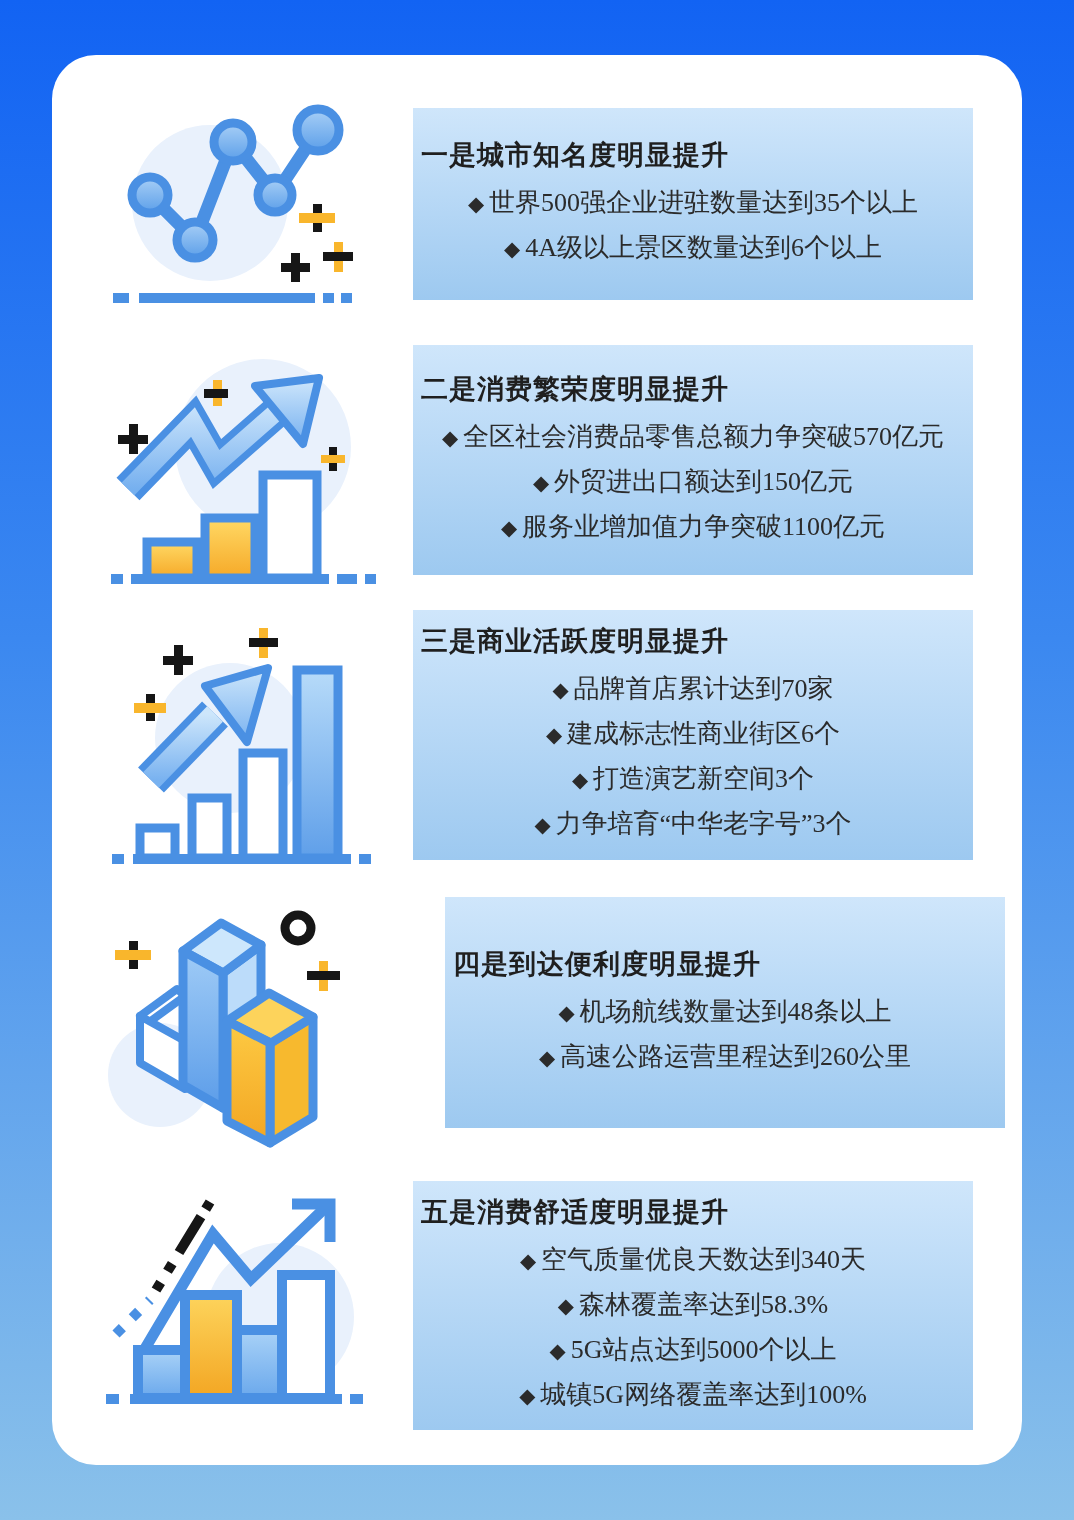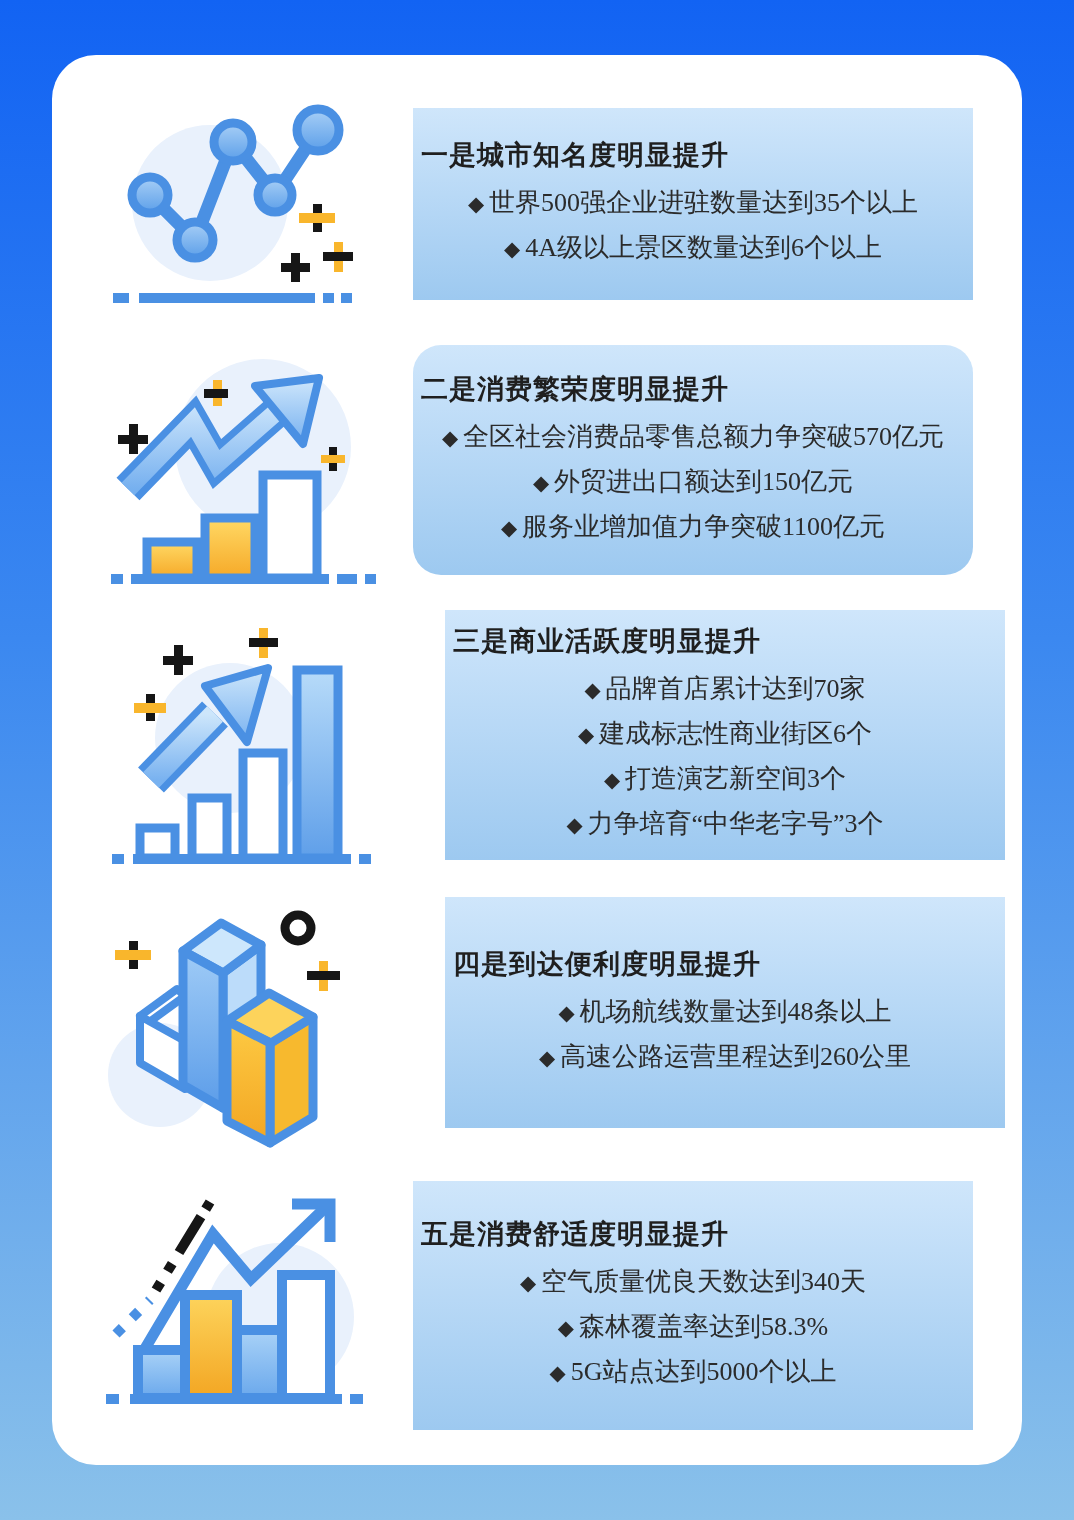--- a/index.html
+++ b/index.html
@@ -26,22 +26,22 @@
     padding: 0 8px;
     display: flex; flex-direction: column; justify-content: center;
     background: linear-gradient(180deg, var(--panel-top, #cfe6fb) 0%, var(--panel-bottom, #9dc9f0) 100%);
   }
   .s1 .icon-box { left: 53px; top: 45px;   width: 280px; height: 210px; }
   .s2 .icon-box { left: 53px; top: 297px;  width: 285px; height: 235px; }
   .s3 .icon-box { left: 51px; top: 555px;  width: 295px; height: 255px; }
   .s4 .icon-box { left: 53px; top: 838px;  width: 295px; height: 270px; }
   .s5 .icon-box { left: 46px; top: 1117px; width: 300px; height: 240px; }
   .s1 .panel { top: 53px;   height: 192px; }
-  .s2 .panel { top: 290px;  height: 230px; border-radius: 28px; }
-  .s3 .panel { top: 555px;  height: 250px; margin-left: 32px; }
+  .s2 .panel { top: 290px;  height: 230px; }
+  .s3 .panel { top: 555px;  height: 250px; }
   .s4 .panel { top: 842px;  height: 231px; margin-left: 32px; }
   .s5 .panel { top: 1126px; height: 249px; }
   .panel h2 {
     margin: 0 0 8px 0;
     font-size: 27px;
     font-weight: 900;
     letter-spacing: 1px;
     color: #1f1f1f;
     font-family: "Liberation Sans", sans-serif;
   }
@@ -252,17 +252,18 @@
         <rect x="32" y="222" width="212" height="10" fill="#4a90e3"></rect>
         <rect x="252" y="222" width="13" height="10" fill="#4a90e3"></rect>
       </svg>
     </div>
     <div class="panel">
       <h2>五是消费舒适度明显提升</h2>
       <ul>
           <li><span class="marker">◆</span><span>空气质量优良天数达到340天</span></li>
           <li><span class="marker">◆</span><span>森林覆盖率达到58.3%</span></li>
           <li><span class="marker">◆</span><span>5G站点达到5000个以上</span></li>
+          <li><span class="marker">◆</span><span>城镇5G网络覆盖率达到100%</span></li>
         </ul>
     </div>
   </section>
 
 </div>
 
 </body></html>

